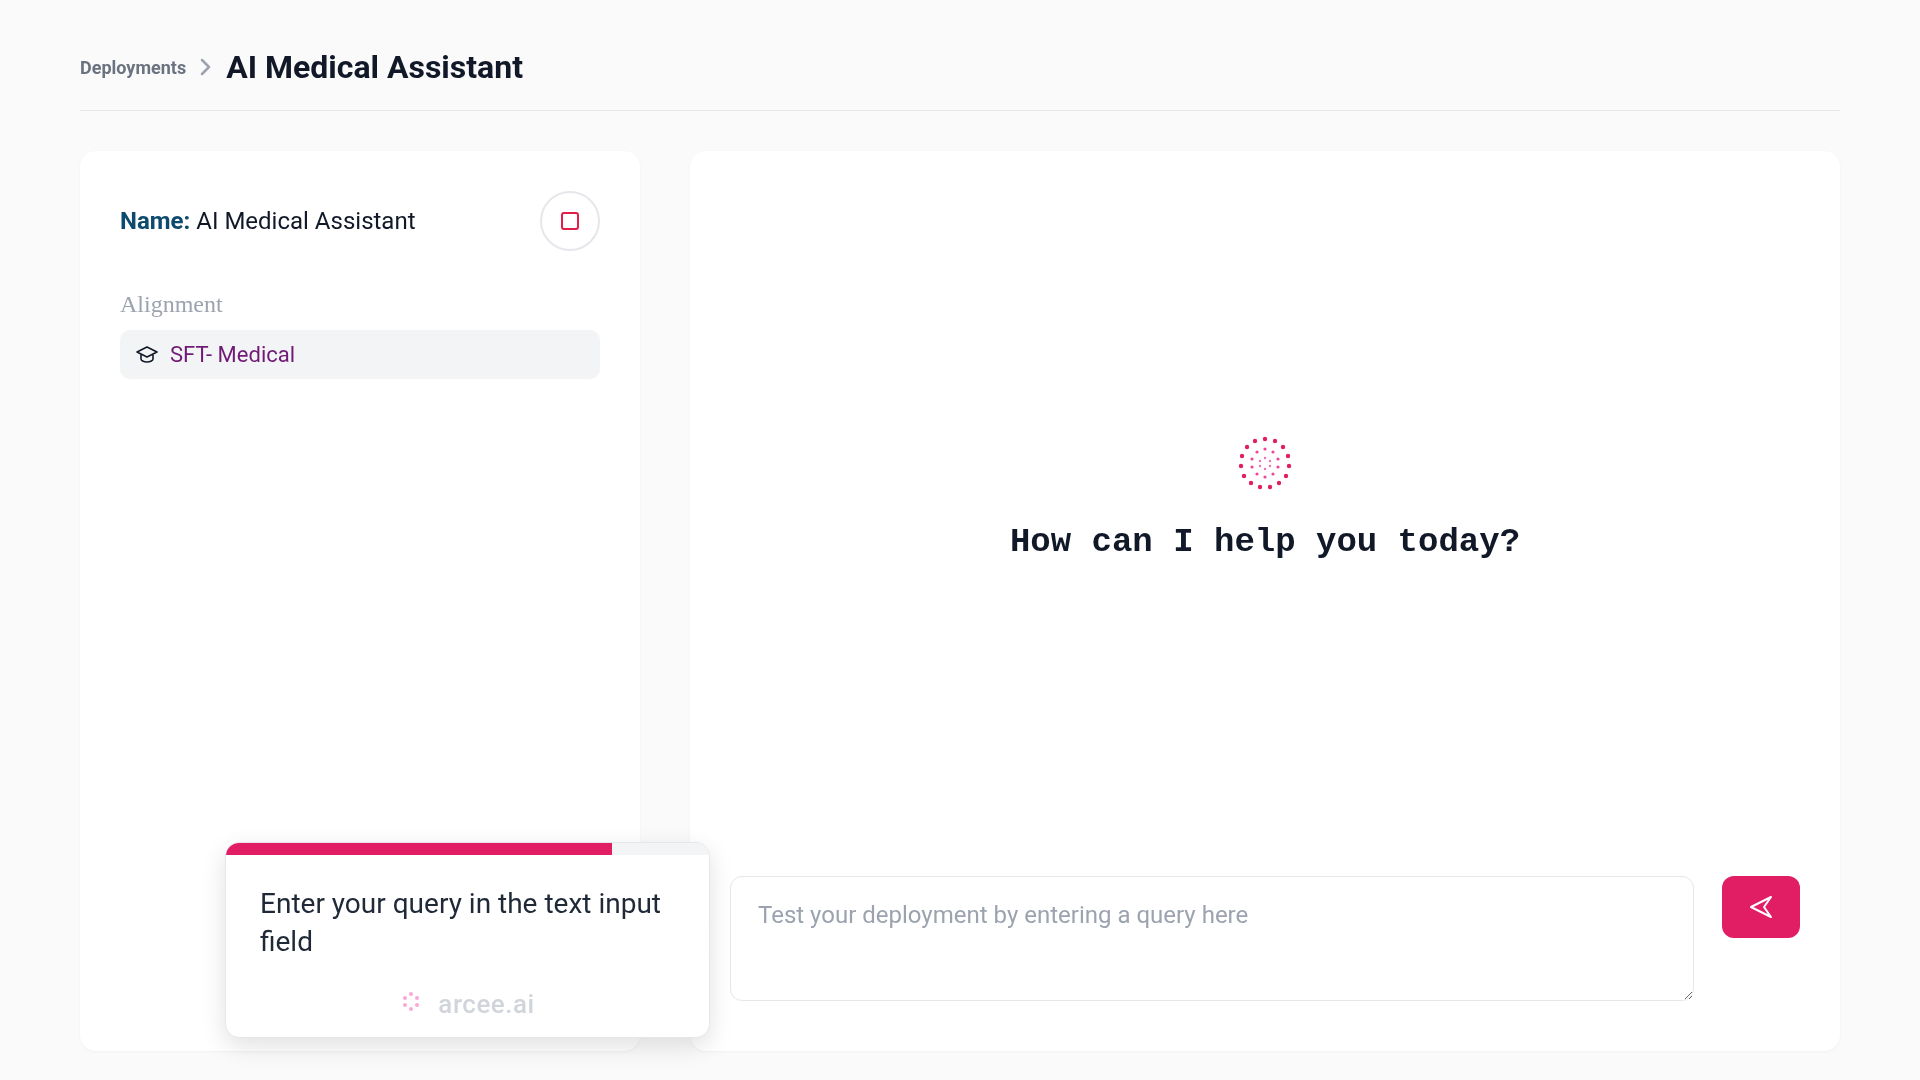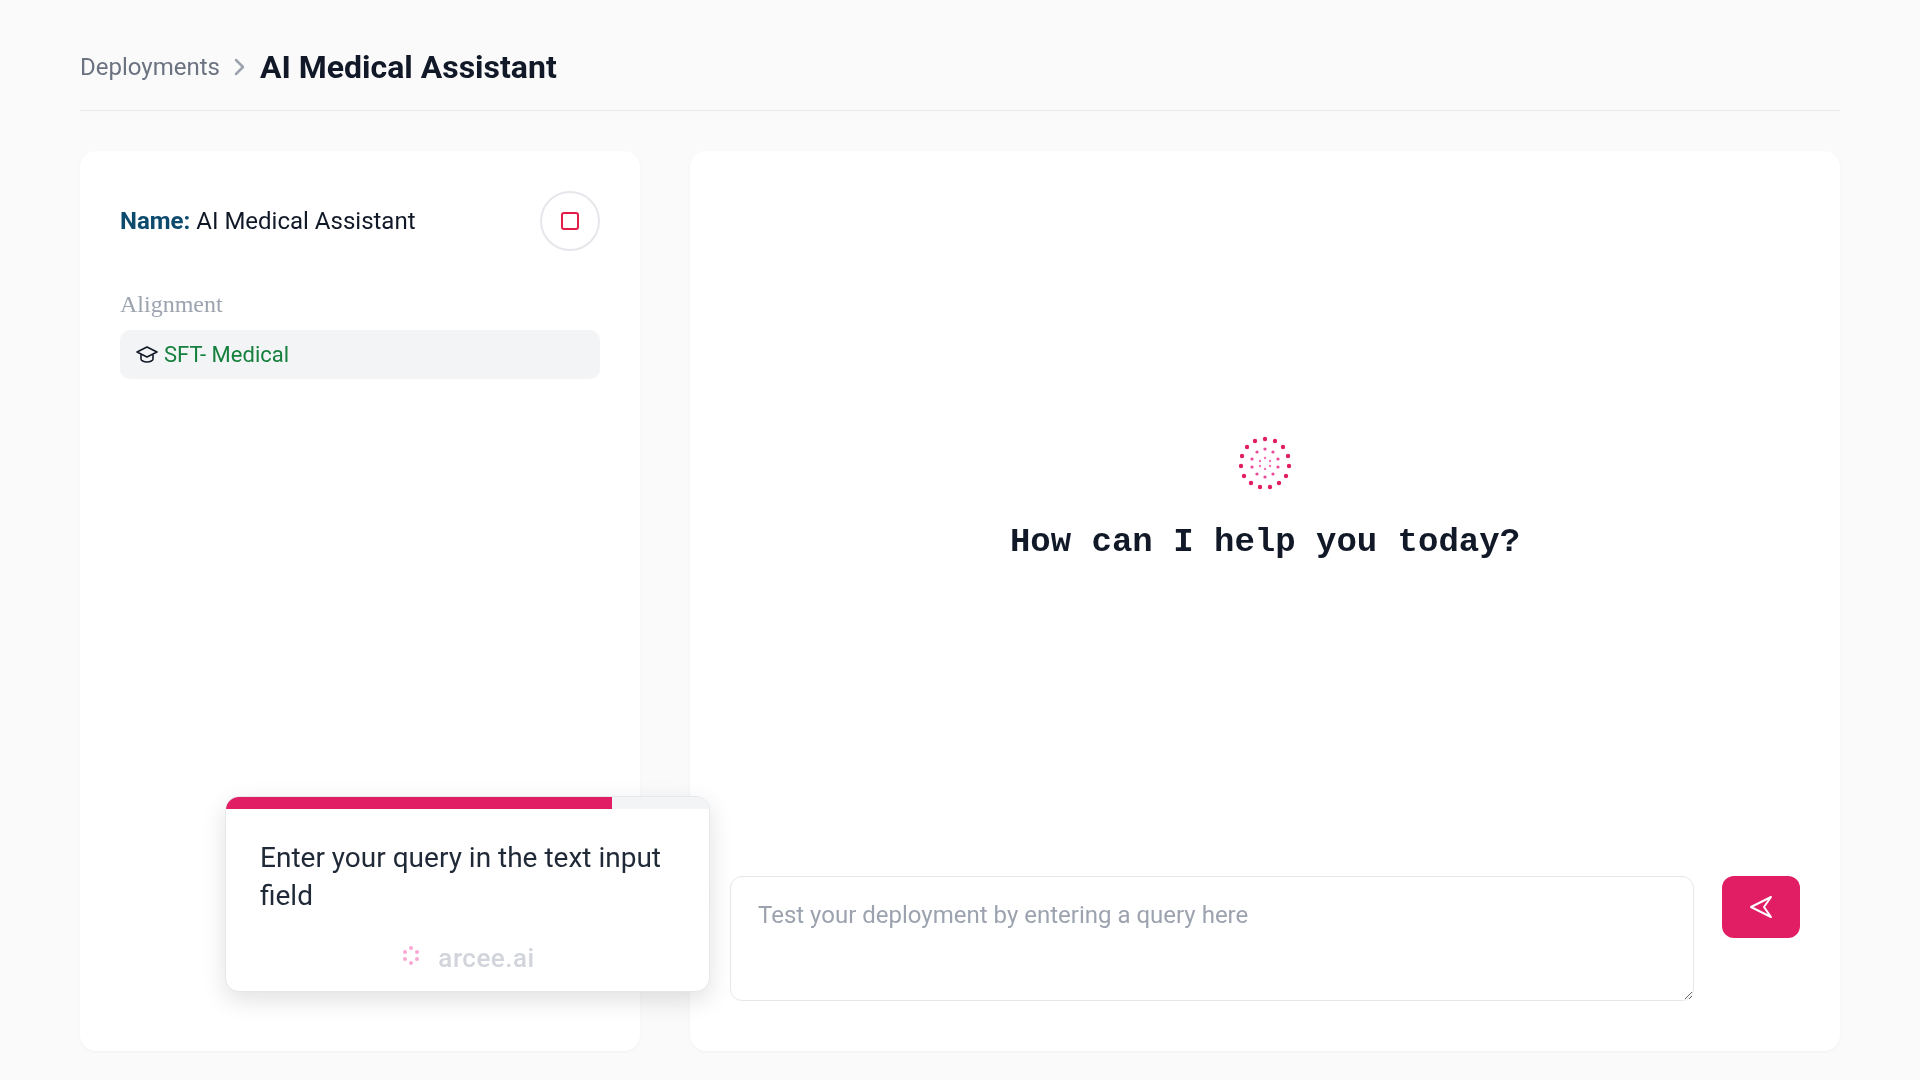--- a/index.html
+++ b/index.html
@@ -23,22 +23,22 @@
     
     .breadcrumb-row {
       display: flex;
       align-items: center;
       padding: 48px 40px 24px 40px;
       gap: 14px;
     }
     
     .breadcrumb-link {
       color: #6b7280;
-      font-size: 24px;
-      font-weight: 400;
+      font-size: 18px;
+      font-weight: 700;
     }
     
     .breadcrumb-chevron {
       color: #9ca3af;
       display: flex;
       align-items: center;
     }
     
     .breadcrumb-current {
       color: #111827;
@@ -111,23 +111,23 @@
       margin-bottom: 12px;
       font-family: Liberation Serif, serif;
     }
     
     .alignment-chip {
       background: #f3f4f6;
       border-radius: 10px;
       padding: 12px 16px;
       display: flex;
       align-items: center;
-      gap: 6px;
+      gap: 12px;
       font-size: 22px;
-      color: #15803d;
+      color: #701a75;
     }
     
     .grad-cap-icon {
       display: inline-flex;
     }
     
     .chat-panel {
       flex: 1;
       background: #ffffff;
       border-radius: 16px;
@@ -196,21 +196,21 @@
       border-radius: 12px;
       display: flex;
       align-items: center;
       justify-content: center;
       cursor: pointer;
     }
     
     .tooltip-card {
       position: absolute;
       left: 225px;
-      top: 796px;
+      top: 842px;
       width: 485px;
       background: #ffffff;
       border: 1px solid #e5e7eb;
       border-radius: 14px;
       box-shadow: 0 8px 24px rgba(0,0,0,0.12);
       overflow: hidden;
     }
     
     .tooltip-progress {
       height: 12px;

